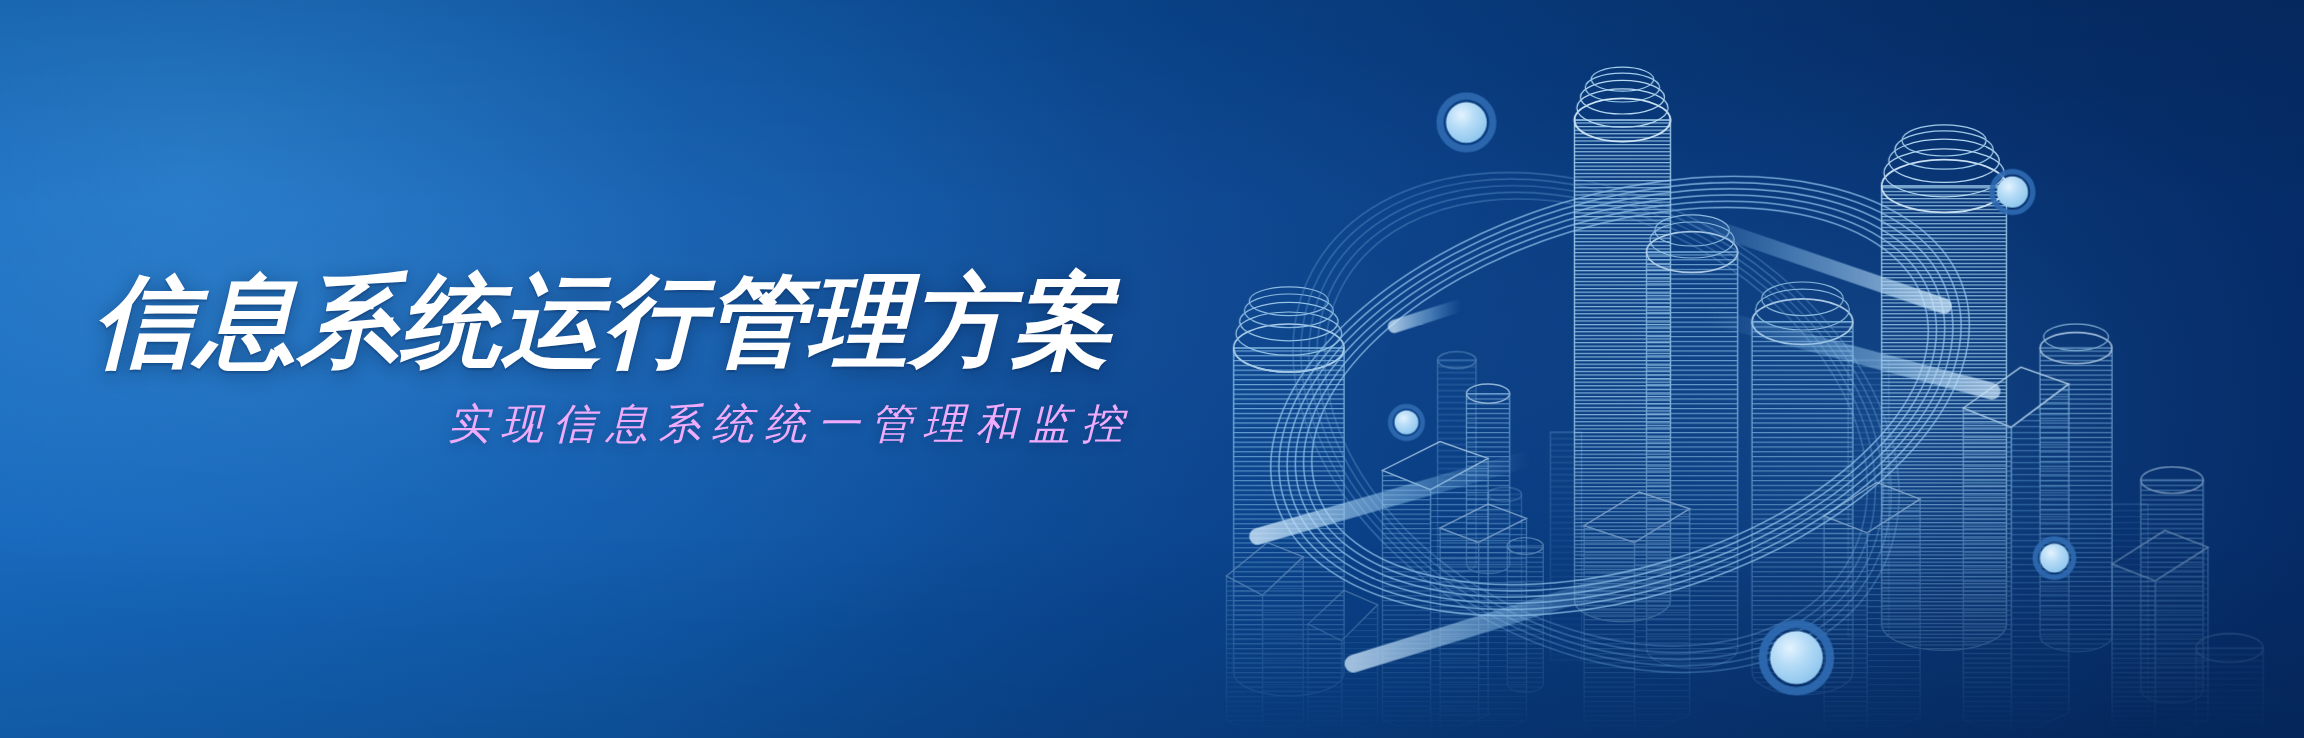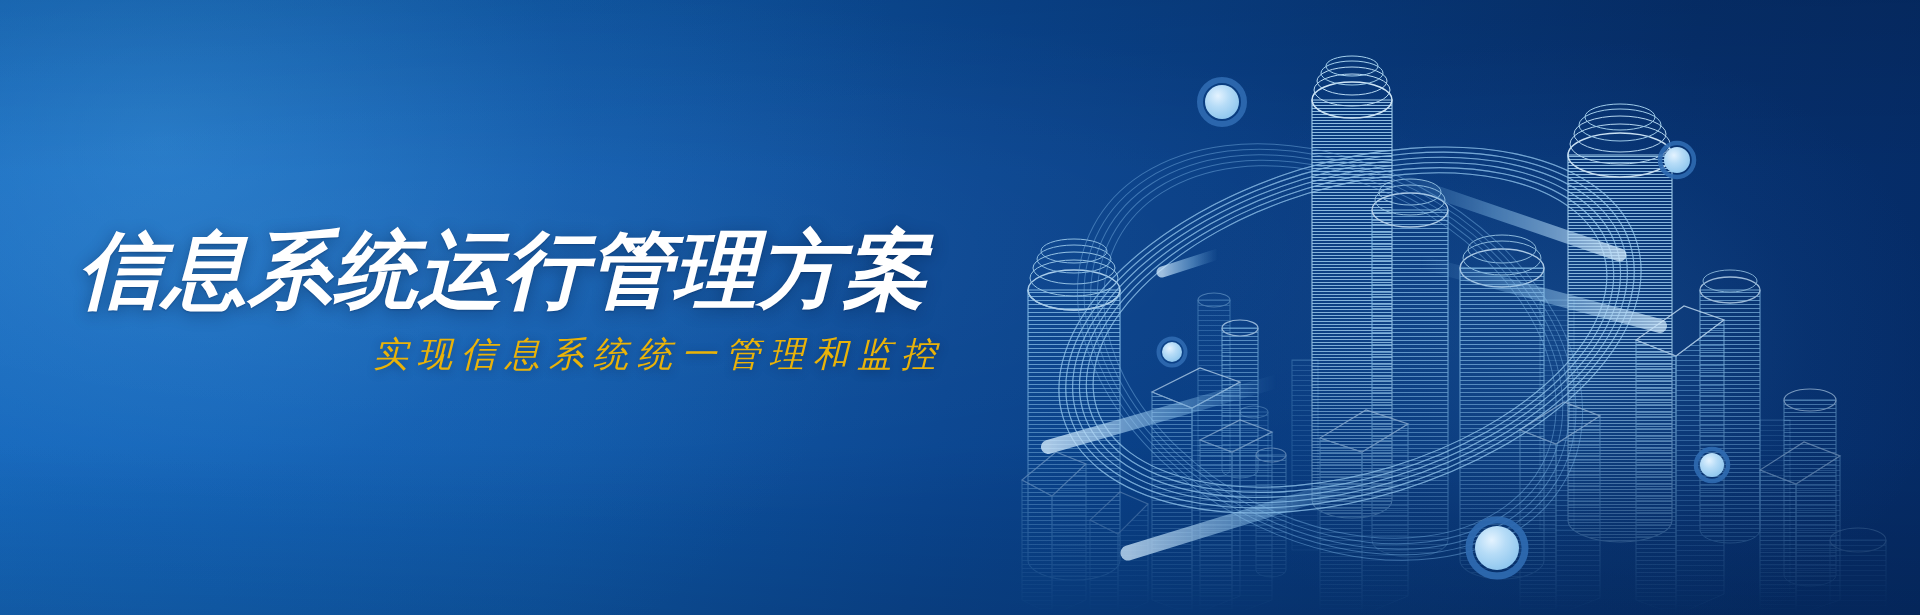--- a/index.html
+++ b/index.html
@@ -31,35 +31,35 @@
     background:radial-gradient(ellipse at 22% 42%,rgba(255,255,255,.05) 0%,rgba(0,0,0,0) 55%),
                linear-gradient(180deg,rgba(0,0,0,.10) 0%,rgba(0,0,0,0) 28%,rgba(0,0,0,0) 72%,rgba(0,0,0,.12) 100%);
     pointer-events:none;
   }
 
   
   .art{position:absolute;left:900px;top:0;width:1020px;height:615px;}
   .art svg{display:block;width:100%;height:100%;}
 
   
-  .copy{position:absolute;left:0;top:0;width:900px;height:457px;}
+  .copy{position:absolute;left:0;top:0;width:900px;height:457px;font-family:Liberation Serif, serif;}
   .title{
     position:absolute;left:78px;top:228px;
     font-size:84px;line-height:1;
     font-weight:bold;font-style:italic;
     color:#ffffff;
     letter-spacing:1px;
     white-space:nowrap;
     text-shadow:0 3px 16px rgba(3,28,66,.42), 0 1px 2px rgba(3,28,66,.30);
   }
   .subtitle{
     position:absolute;left:373px;top:336px;
     font-size:35px;line-height:1;
     font-weight:400;font-style:italic;
-    color:#eab308;
+    color:#f0abfc;
     letter-spacing:9px;
     white-space:nowrap;
     text-shadow:0 2px 10px rgba(3,28,66,.40);
   }
 </style>
 </head>
 <body>
 
 <div id="banner">
 

